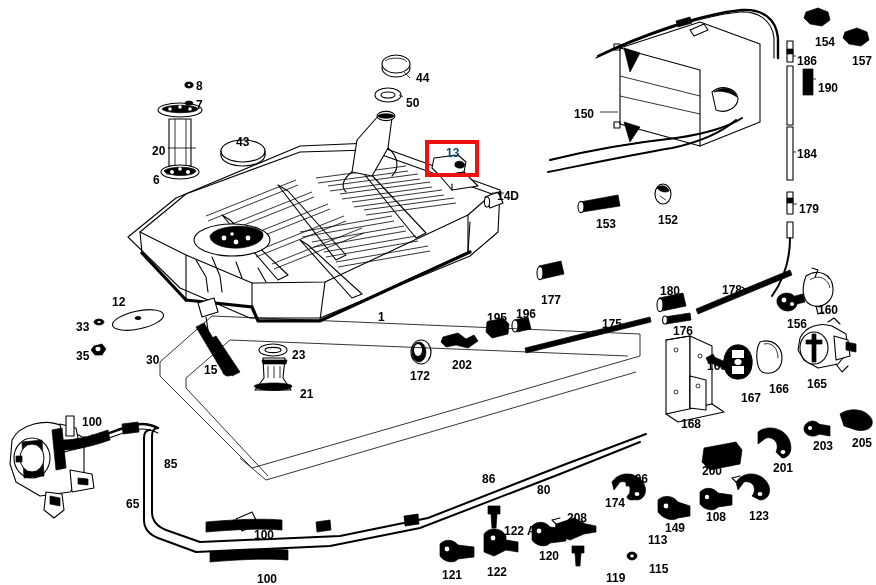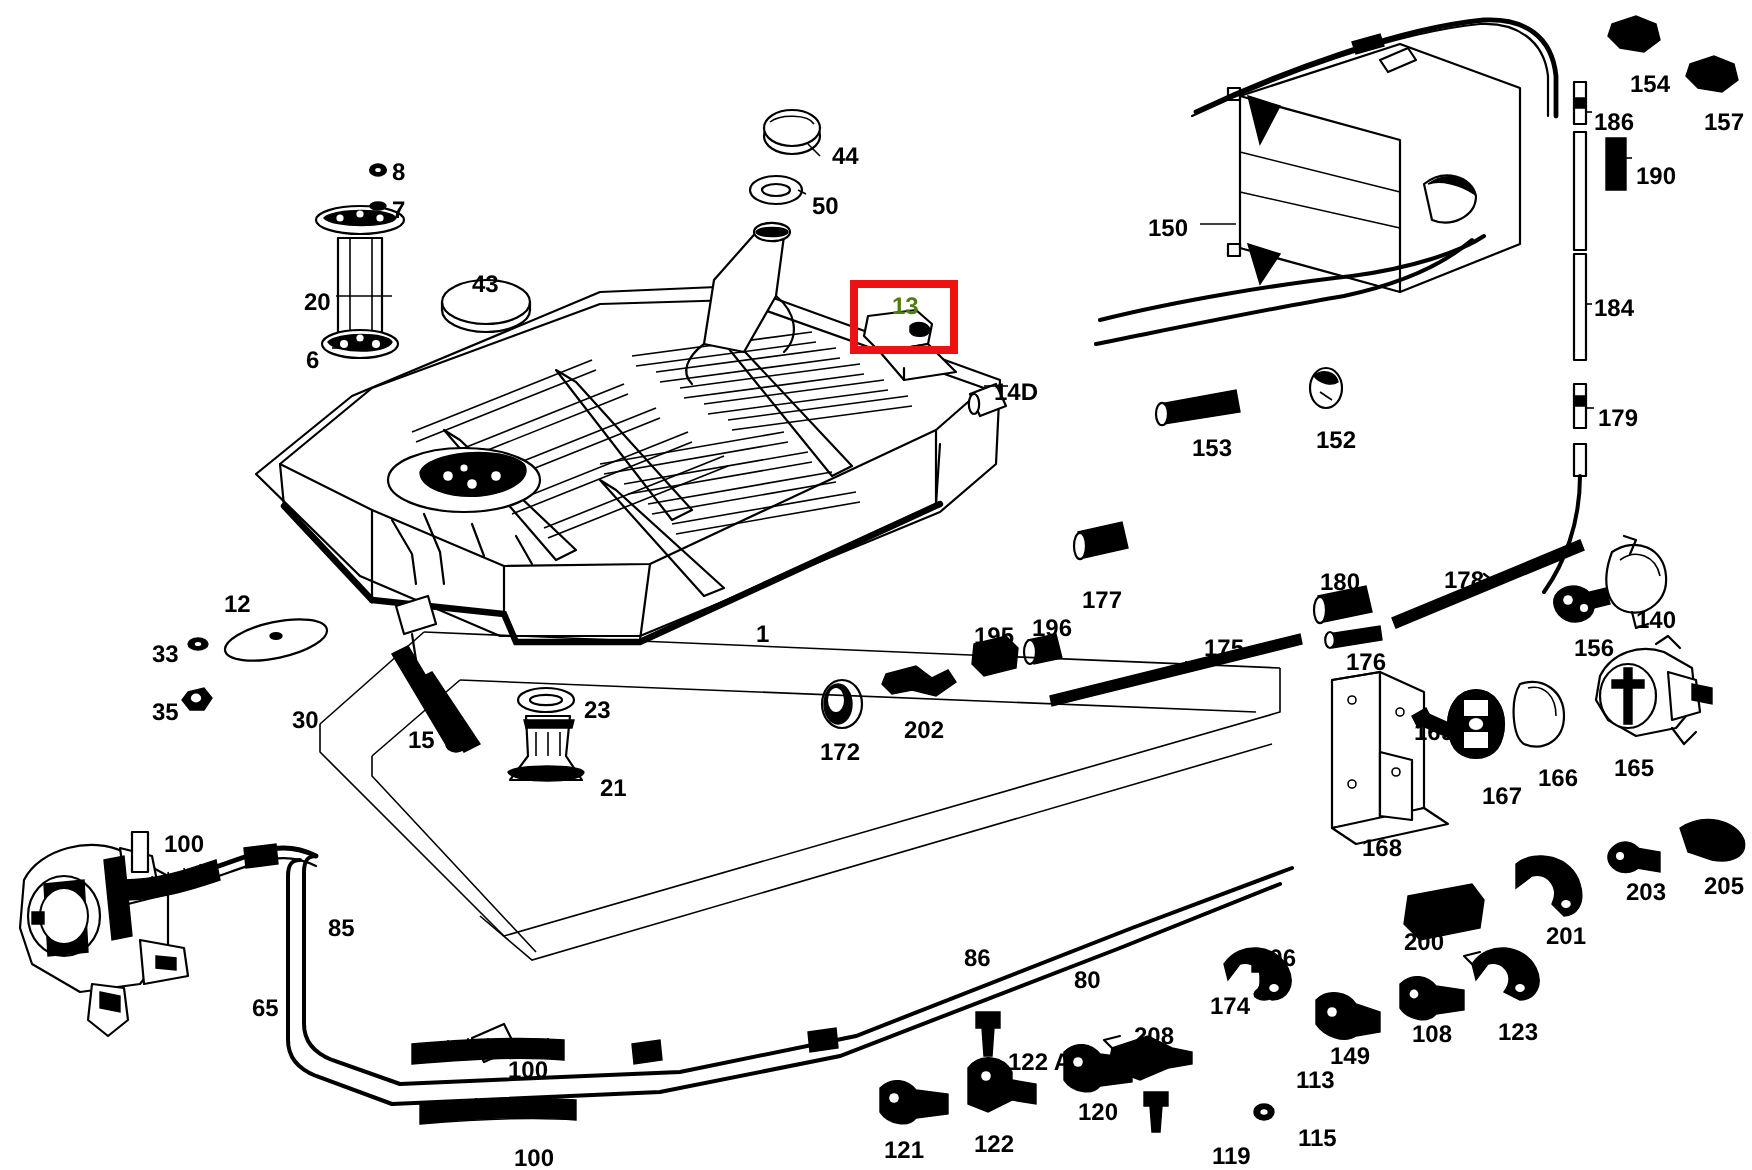--- a/index.html
+++ b/index.html
@@ -20,21 +20,21 @@
     white-space:nowrap;
     line-height:1;
     letter-spacing:0px;
   }
   .highlight-box{
     position:absolute;
     border:4px solid #ee1111;
     box-sizing:border-box;
     background:transparent;
   }
-  .lbl.hl{font-size:12px;font-weight:bold;color:#4d7c0f;}
+  .lbl.hl{font-size:12px;font-weight:bold;color:#0c4a6e;}
 </style>
 </head>
 <body>
 
 <div id="diagram">
 
   <svg id="art" viewBox="0 0 876 585" xmlns="http://www.w3.org/2000/svg">
     <defs>
       <style>
         .s{fill:none;stroke:#000;stroke-width:1.1;stroke-linejoin:round;stroke-linecap:round;}
@@ -614,21 +614,21 @@
   <div class="lbl" style="left:722px;top:284px;">178</div>
   <div class="lbl" style="left:596px;top:218px;">153</div>
   <div class="lbl" style="left:658px;top:214px;">152</div>
   <div class="lbl" style="left:574px;top:108px;">150</div>
   <div class="lbl" style="left:815px;top:36px;">154</div>
   <div class="lbl" style="left:852px;top:55px;">157</div>
   <div class="lbl" style="left:797px;top:55px;">186</div>
   <div class="lbl" style="left:818px;top:82px;">190</div>
   <div class="lbl" style="left:797px;top:148px;">184</div>
   <div class="lbl" style="left:799px;top:203px;">179</div>
-  <div class="lbl" style="left:818px;top:304px;">140</div>
+  <div class="lbl" style="left:818px;top:304px;">160</div>
   <div class="lbl" style="left:787px;top:318px;">156</div>
   <div class="lbl" style="left:807px;top:378px;">165</div>
   <div class="lbl" style="left:769px;top:383px;">166</div>
   <div class="lbl" style="left:741px;top:392px;">167</div>
   <div class="lbl" style="left:707px;top:360px;">169</div>
   <div class="lbl" style="left:681px;top:418px;">168</div>
   <div class="lbl" style="left:702px;top:437px;margin-top:28px;">200</div>
   <div class="lbl" style="left:773px;top:462px;">201</div>
   <div class="lbl" style="left:813px;top:440px;">203</div>
   <div class="lbl" style="left:852px;top:437px;">205</div>

